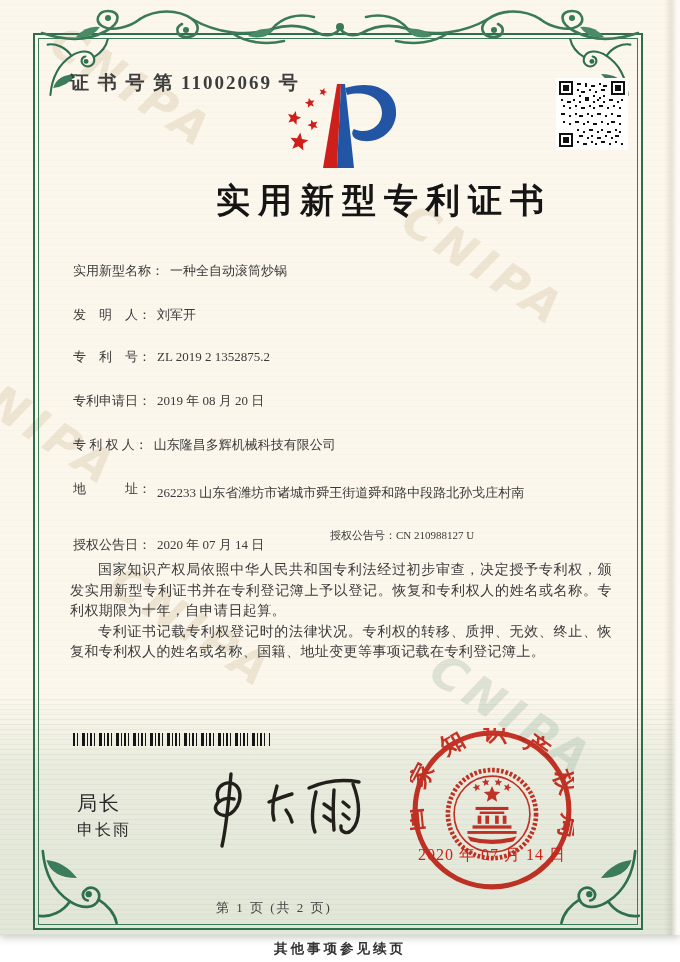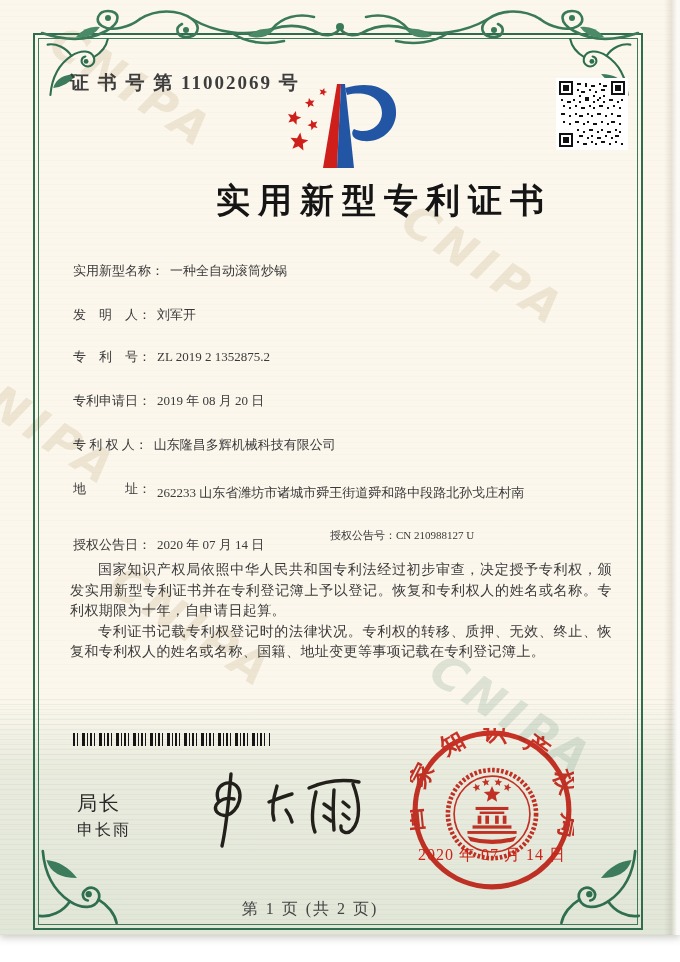--- a/index.html
+++ b/index.html
@@ -58,21 +58,21 @@
             font-family:"Liberation Sans","DejaVu Sans",sans-serif;letter-spacing:2px;}
   .sig{position:absolute;left:185px;top:766px;width:200px;height:90px;z-index:4;}
   .sr{position:absolute;width:1px;height:1px;overflow:hidden;clip:rect(0 0 0 0);}
   
   .seal{position:absolute;left:410px;top:728px;width:164px;height:164px;z-index:6;
         opacity:0.94;mix-blend-mode:multiply;}
   .seal-date{position:absolute;left:400px;top:845px;width:184px;text-align:center;z-index:7;
              font-size:16px;color:#cf2318;letter-spacing:1px;white-space:nowrap;}
   
   .page-num{position:absolute;left:0;top:899px;width:548px;text-align:center;z-index:4;
-            font-size:16px;color:#444;letter-spacing:2px;padding-left:36px;}
+            font-size:13px;color:#444;letter-spacing:2px;}
   .next-note{position:absolute;left:0;top:940px;width:680px;text-align:center;z-index:4;
              font-size:13.5px;font-weight:bold;color:#333;letter-spacing:3px;}
 </style>
 </head>
 <body>
 
 <svg width="0" height="0" style="position:absolute" aria-hidden="true">
   <defs>
     <polygon id="star" points="0,-10 2.64,-3.64 9.51,-3.09 4.28,1.39 5.88,8.09 0,4.5 -5.88,8.09 -4.28,1.39 -9.51,-3.09 -2.64,-3.64"></polygon>
     <g id="cornerFlourish" fill="none" stroke="#2f6f50" stroke-width="3" stroke-linecap="round">
@@ -239,13 +239,14 @@
         <path d="M-24,21.5 q 24,7 48,0 l -3,5 q -21,5.5 -42,0 Z"></path>
       </g>
     </svg>
     <div class="seal-date">2020 年 07 月 14 日</div>
 
     <div class="page-num">第 1 页 (共 2 页)</div>
 
     <div class="curl"></div>
   </div>
 
+  <div class="next-note">其他事项参见续页</div>
 </div>
 
 </body></html>

